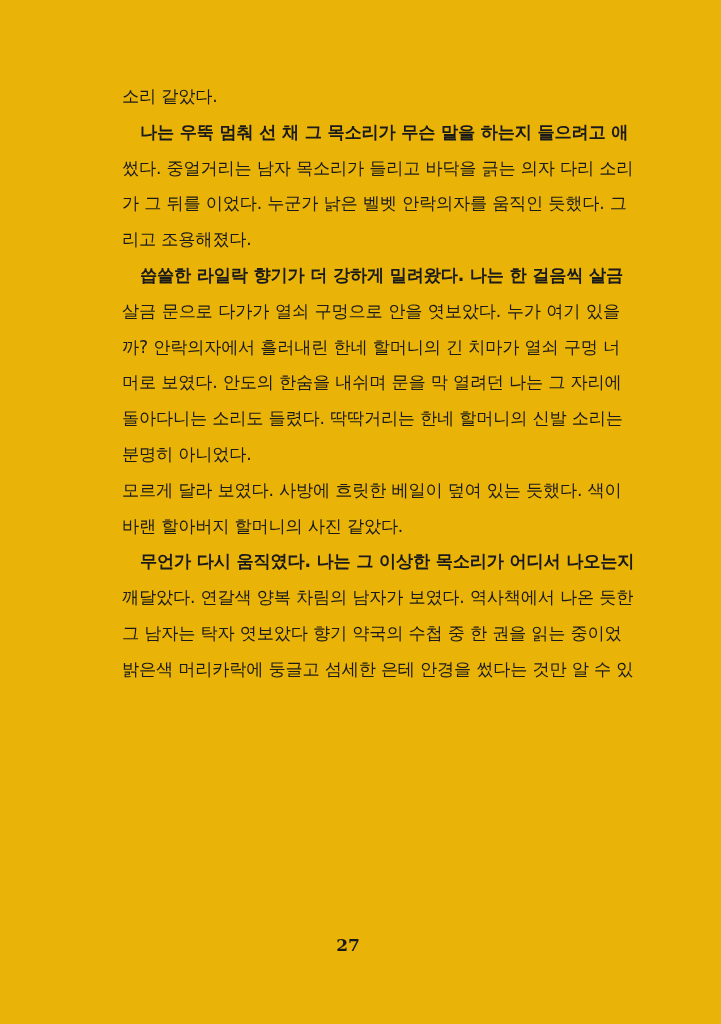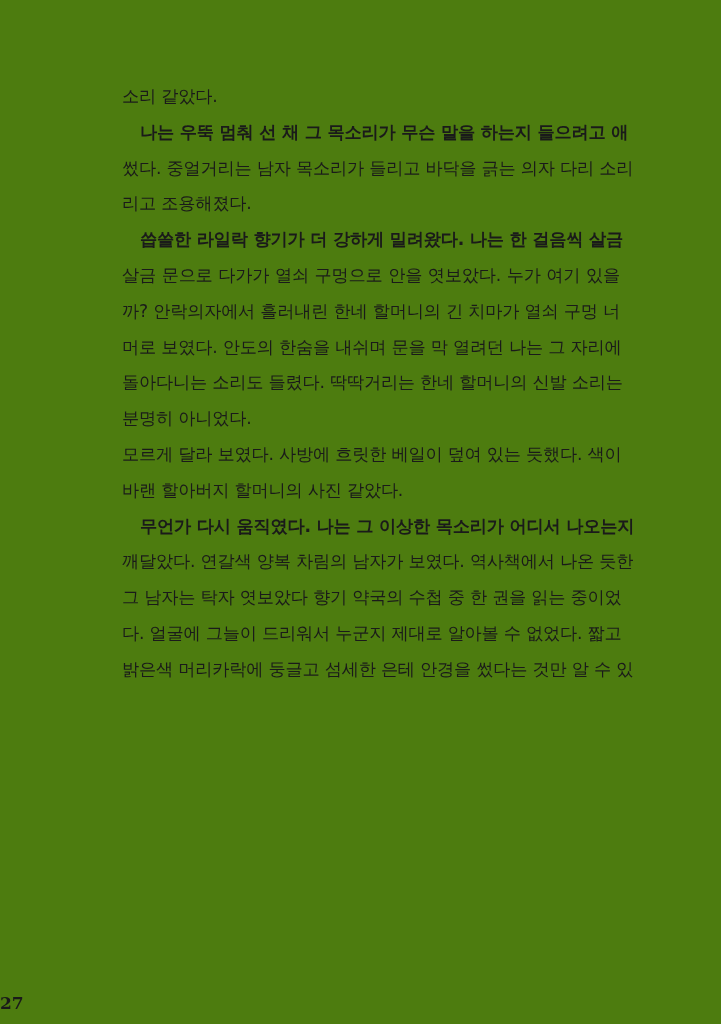--- a/index.html
+++ b/index.html
@@ -13,21 +13,21 @@
       position: relative;
       overflow: hidden;
       font-family: "DejaVu Sans", "Liberation Sans", sans-serif;
       color: #1a1a1a;
     }
     .page {
       position: absolute;
       left: 0; top: 0;
       width: 721px;
       height: 1024px;
-      background: #4d7c0f;
+      background: #eab308;
     }
     .text-block {
       position: absolute;
       left: 122px;
       top: 79px;
       width: 498px;
     }
     .line {
       height: 35.8px;
       line-height: 35.8px;
@@ -41,45 +41,46 @@
       text-align-last: left;
     }
     .line.indent {
       padding-left: 18px;
       font-weight: bold;
     }
     .page-number {
       position: absolute;
       left: 0;
       width: 696px;
-      top: 993px;
+      top: 935px;
+      text-align: center;
       font-family: "DejaVu Serif", "Liberation Serif", serif;
       font-weight: bold;
       font-size: 17px;
       color: #1a1a1a;
     }
   </style>
 </head>
 <body>
 
 <div class="page">
   <div class="text-block">
     <div class="line last">소리 같았다.</div>
     <div class="line indent">나는 우뚝 멈춰 선 채 그 목소리가 무슨 말을 하는지 들으려고 애</div>
     <div class="line">썼다. 중얼거리는 남자 목소리가 들리고 바닥을 긁는 의자 다리 소리</div>
+    <div class="line">가 그 뒤를 이었다. 누군가 낡은 벨벳 안락의자를 움직인 듯했다. 그</div>
     <div class="line last">리고 조용해졌다.</div>
     <div class="line indent">씁쓸한 라일락 향기가 더 강하게 밀려왔다. 나는 한 걸음씩 살금</div>
     <div class="line">살금 문으로 다가가 열쇠 구멍으로 안을 엿보았다. 누가 여기 있을</div>
     <div class="line">까? 안락의자에서 흘러내린 한네 할머니의 긴 치마가 열쇠 구멍 너</div>
     <div class="line">머로 보였다. 안도의 한숨을 내쉬며 문을 막 열려던 나는 그 자리에</div>
     <div class="line">돌아다니는 소리도 들렸다. 딱딱거리는 한네 할머니의 신발 소리는</div>
     <div class="line last">분명히 아니었다.</div>
     <div class="line">모르게 달라 보였다. 사방에 흐릿한 베일이 덮여 있는 듯했다. 색이</div>
     <div class="line last">바랜 할아버지 할머니의 사진 같았다.</div>
     <div class="line indent">무언가 다시 움직였다. 나는 그 이상한 목소리가 어디서 나오는지</div>
     <div class="line">깨달았다. 연갈색 양복 차림의 남자가 보였다. 역사책에서 나온 듯한</div>
     <div class="line">그 남자는 탁자 엿보았다 향기 약국의 수첩 중 한 권을 읽는 중이었</div>
-    <div class="line">다. 얼굴에 그늘이 드리워서 누군지 제대로 알아볼 수 없었다. 짧고</div>
     <div class="line">밝은색 머리카락에 둥글고 섬세한 은테 안경을 썼다는 것만 알 수 있</div>
   </div>
 
   <div class="page-number">27</div>
 </div>
 
 </body></html>

